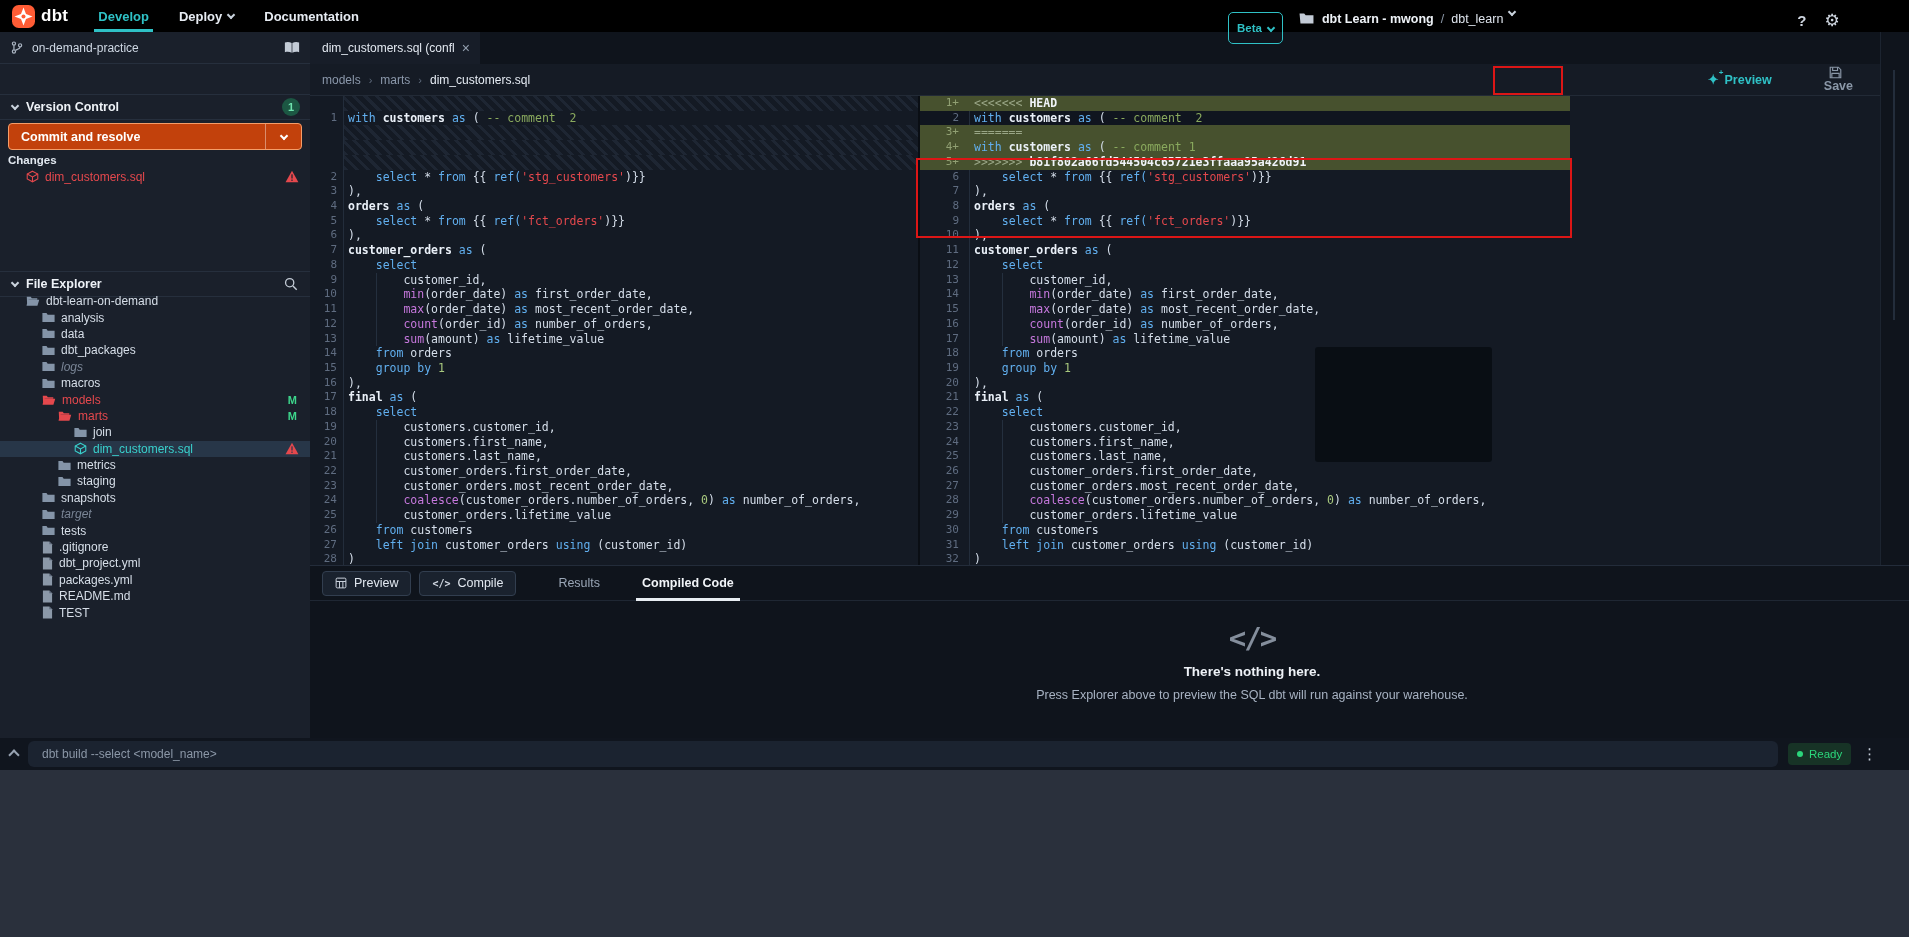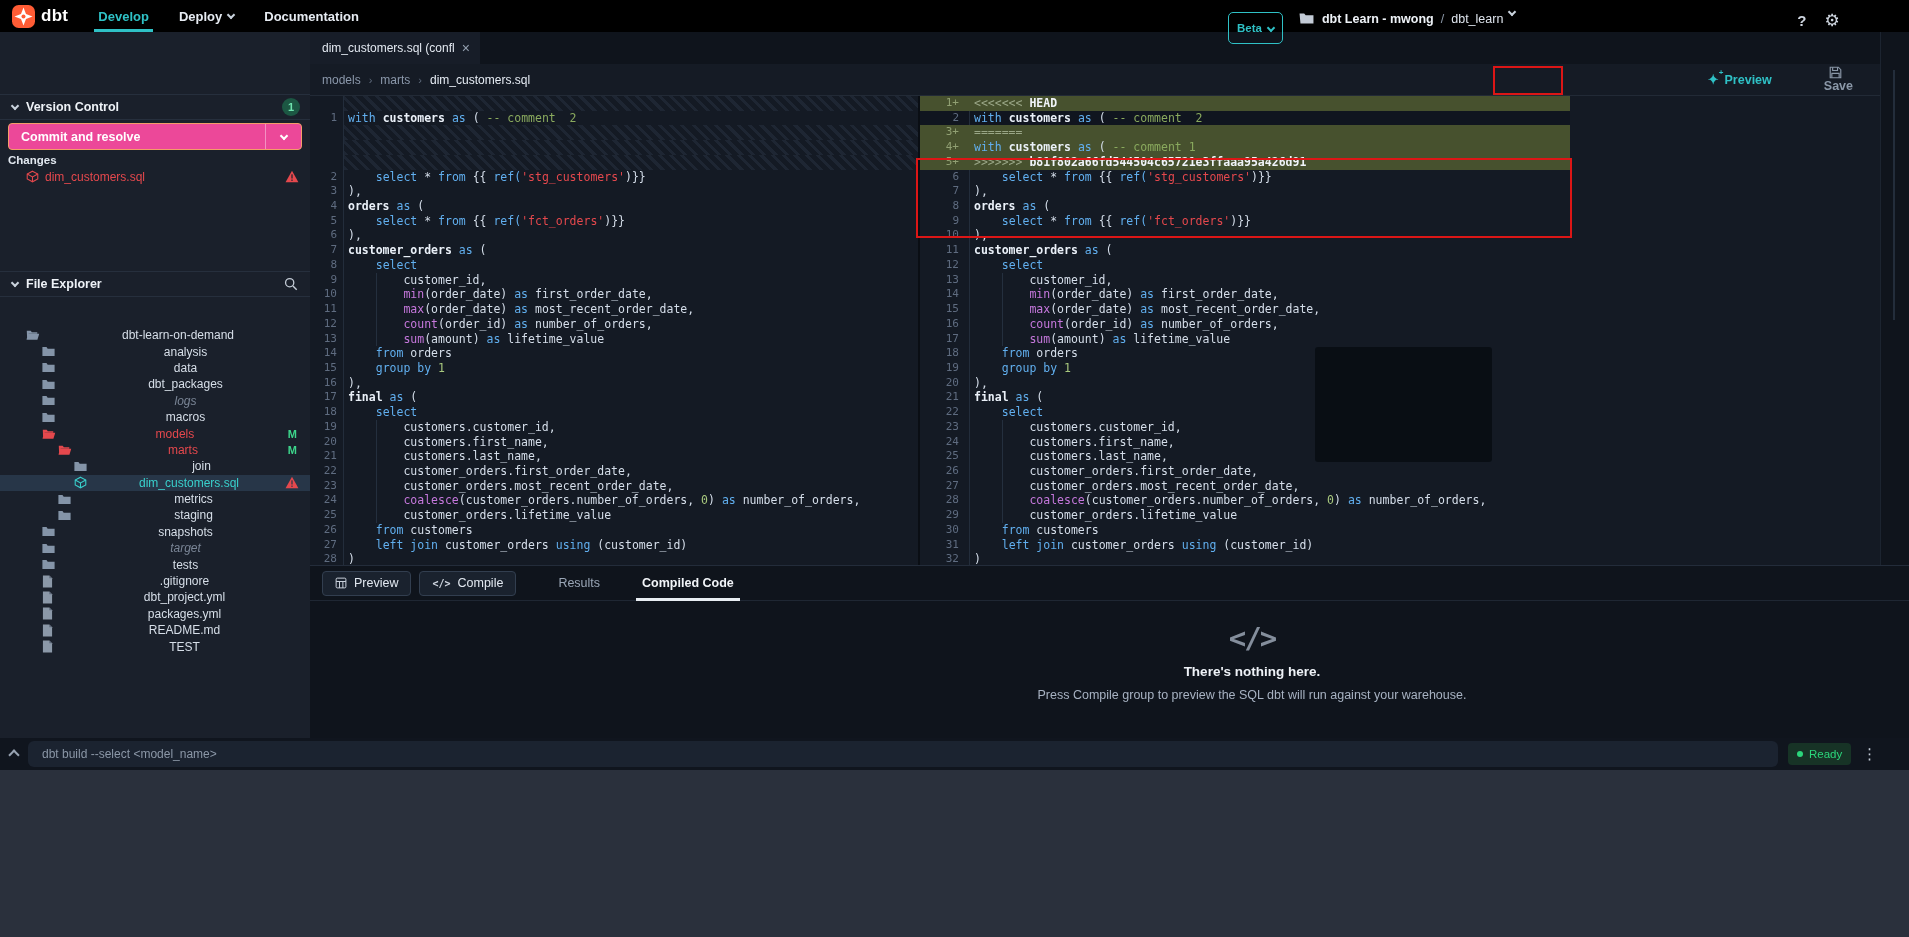--- a/index.html
+++ b/index.html
@@ -39,33 +39,33 @@
   #vc-header, #fe-header { position:absolute; left:0; width:310px; height:26px; display:flex;
     align-items:center; border-top:1px solid #262f3d; border-bottom:1px solid #262f3d; cursor:pointer; }
   #vc-header { top:62px; }
   #fe-header { top:239px; }
   .sec-title { color:#eef2f7; font-size:12.5px; font-weight:bold; margin-left:8px; flex:1; }
   .sec-chev { margin-left:12px; width:6px; height:6px; border-right:2px solid #c9d2dd;
     border-bottom:2px solid #c9d2dd; transform:rotate(45deg); margin-top:-2px; }
   #vc-badge { width:18px; height:18px; border-radius:50%; background:#1c5743; color:#6fe3ae;
     font-size:11px; font-weight:bold; display:flex; align-items:center; justify-content:center;
     margin-right:10px; }
-  #commit-btn { position:absolute; left:8px; top:91px; width:294px; height:27px; background:#ec4899;
+  #commit-btn { position:absolute; left:8px; top:91px; width:294px; height:27px; background:#c2410c;
     border:1px solid #f59d69; border-radius:4px; display:flex; align-items:center; cursor:pointer; }
   #commit-btn-label { color:#fff; font-size:12.5px; font-weight:bold; margin-left:12px; flex:1; }
   #commit-btn-split { width:36px; height:100%; border-left:1px solid rgba(255,255,255,.4);
     display:flex; align-items:center; justify-content:center; }
   #commit-btn-split .chv { border-color:#fff; margin:0 0 2px 0; }
   #changes-label { position:absolute; left:8px; top:122px; color:#e2e8f0; font-size:11.5px; font-weight:bold; }
   #changed-row { position:absolute; left:0; top:136px; width:310px; height:17px; display:flex;
     align-items:center; cursor:pointer; }
   #changed-row .cicon { margin-left:26px; }
   #changed-name { color:#e5484d; font-size:12px; margin-left:6px; flex:1; }
   .warn-right { margin-right:11px; }
-  #tree { position:absolute; left:0; top:295px; width:310px;text-align:center; }
+  #tree { position:absolute; left:0; top:261px; width:310px; }
   .tree-row { height:16.4px; display:flex; align-items:center; cursor:pointer; position:relative; }
   .tree-row.selected { background:#273648; }
   .tree-label { font-size:12px; color:#d7dfe9; margin-left:6px; flex:1; white-space:nowrap; }
   .tree-label.muted { color:#7a8596; font-style:italic; }
   .tree-label.red { color:#e5484d; }
   .tree-label.teal { color:#39d0cc; }
   .m-badge { color:#3dd68c; font-size:11px; font-weight:bold; margin-right:13px; }
 
   
   #editor-region { position:absolute; left:310px; top:32px; width:1599px; height:533px; background:#141a24; }
@@ -185,20 +185,35 @@
     <span id="account-label">dbt Learn - mwong</span>
     <span id="path-sep">/</span>
     <span id="project-label">dbt_learn</span>
     <span class="chv white"></span>
     <span id="help-icon">?</span>
     <span id="gear-icon">⚙</span>
   </span>
 </div>
 
 <div id="sidebar">
+  <div id="branch-row">
+    <svg width="14" height="15" viewBox="0 0 16 16" style="margin-left:10px">
+      <g fill="none" stroke="#aab4c2" stroke-width="1.4">
+        <circle cx="4.5" cy="3.5" r="1.8"></circle>
+          <circle cx="4.5" cy="12.5" r="1.8"></circle>
+          <circle cx="11.5" cy="5.5" r="1.8"></circle>
+        <path d="M4.5 5.3 v5.4 M11.5 7.3 c0 3 -4 2.6 -5 4"></path>
+      </g>
+    </svg>
+    <span id="branch-name">on-demand-practice</span>
+    <svg width="16" height="13" viewBox="0 0 18 14" style="margin-right:10px">
+      <path d="M1 1.5 C3.5 0.5 6.5 0.8 8.6 2 V13 C6.5 11.8 3.5 11.5 1 12.4 Z" fill="#c3cbd6"></path>
+      <path d="M17 1.5 C14.5 0.5 11.5 0.8 9.4 2 V13 C11.5 11.8 14.5 11.5 17 12.4 Z" fill="#c3cbd6"></path>
+    </svg>
+  </div>
 
   <div id="vc-header">
     <span class="sec-chev"></span>
     <span class="sec-title">Version Control</span>
     <span id="vc-badge">1</span>
   </div>
 
   <div id="commit-btn">
     <span id="commit-btn-label">Commit and resolve</span>
     <span id="commit-btn-split">
@@ -756,21 +771,21 @@
     <span class="panel-btn" id="compile-btn">
       <span class="bic">&lt;/&gt;</span>
       <span>Compile</span>
     </span>
     <span class="res-tab">Results</span>
     <span class="res-tab active">Compiled Code</span>
   </div>
   <div id="empty-state">
     <div id="empty-icon">&lt;/&gt;</div>
     <div id="empty-title">There's nothing here.</div>
-    <div id="empty-sub">Press Compile group to preview the SQL dbt will run against your warehouse.</div>
+    <div id="empty-sub">Press Explorer above to preview the SQL dbt will run against your warehouse.</div>
   </div>
 </div>
 
 <div id="command-bar">
   <span id="bar-chevron"></span>
   <div id="command-input">
     <span>dbt build --select &lt;model_name&gt;</span>
   </div>
   <span id="ready-badge">
     <span id="ready-dot"></span>

